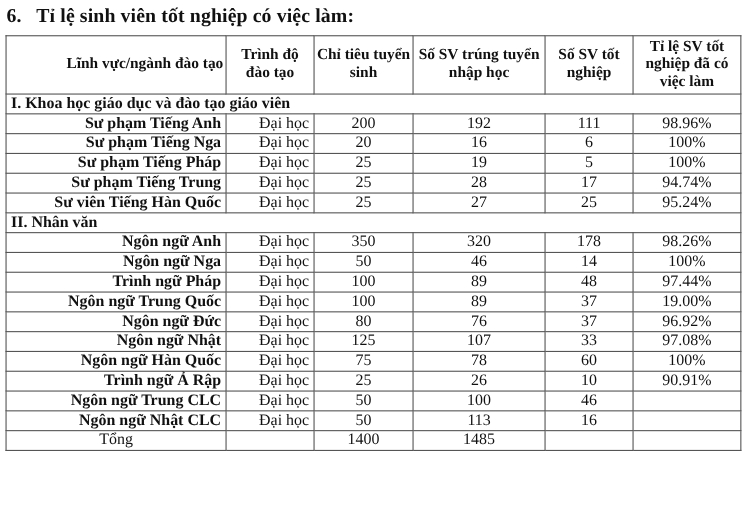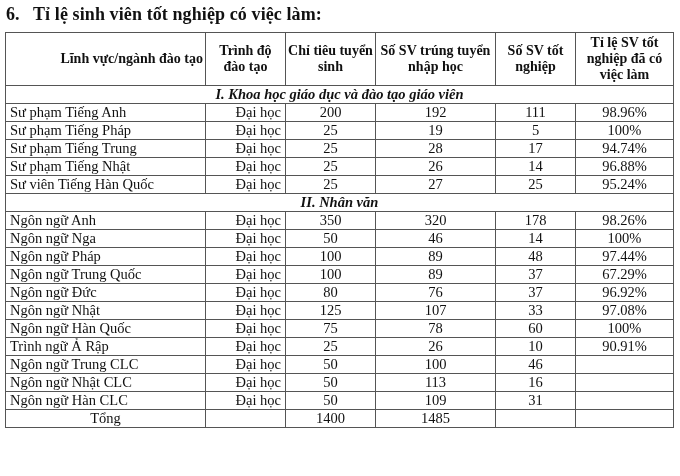--- a/index.html
+++ b/index.html
@@ -3,24 +3,24 @@
 <meta charset="utf-8">
 <style>
   html, body { margin: 0; padding: 0; background: #ffffff; }
   body { width: 680px; height: 476px; overflow: hidden; font-family: "Liberation Serif", "DejaVu Serif", serif; color: #111; }
   .heading { position: absolute; left: 6px; top: 4px; font-size: 18px; font-weight: bold; letter-spacing: 0.1px; }
   .heading .num { display: inline-block; width: 27px; }
   table { position: absolute; left: 5px; top: 32px; border-collapse: collapse; width: 668px; table-layout: fixed; font-size: 14.5px; }
   td, th { border: 1px solid #555; padding: 0 4px; line-height: 17px; height: 17px; white-space: nowrap; }
   th { font-weight: bold; text-align: center; line-height: 16px; height: 52px; padding: 0 2px; white-space: normal; font-size: 14px; }
   th.first { text-align: right; }
-  td.name { text-align: left; padding-left: 4px; }
+  td.name { text-align: right; padding-left: 4px; font-weight: bold; }
   td.level { text-align: right; padding-left: 8px; }
   td.c { text-align: center; }
-  tr.section td { font-weight: bold; font-style: italic; padding-left: 4px; text-align: center; }
+  tr.section td { font-weight: bold; padding-left: 4px; text-align: left; }
   tr.total td { font-weight: normal; }
 </style>
 </head>
 <body>
 
 <div class="heading">
   <span class="num">6.</span><span>Tỉ lệ sinh viên tốt nghiệp có việc làm:</span>
 </div>
 
 <table>
@@ -48,42 +48,42 @@
       </tr>
       <tr>
         <td class="name">Sư phạm Tiếng Anh</td>
         <td class="level">Đại học</td>
         <td class="c">200</td>
         <td class="c">192</td>
         <td class="c">111</td>
         <td class="c">98.96%</td>
       </tr>
       <tr>
+        <td class="name">Sư phạm Tiếng Nga</td>
+        <td class="level">Đại học</td>
+        <td class="c">20</td>
+        <td class="c">16</td>
+        <td class="c">6</td>
+        <td class="c">100%</td>
+      </tr>
+      <tr>
         <td class="name">Sư phạm Tiếng Pháp</td>
         <td class="level">Đại học</td>
         <td class="c">25</td>
         <td class="c">19</td>
         <td class="c">5</td>
         <td class="c">100%</td>
       </tr>
       <tr>
         <td class="name">Sư phạm Tiếng Trung</td>
         <td class="level">Đại học</td>
         <td class="c">25</td>
         <td class="c">28</td>
         <td class="c">17</td>
         <td class="c">94.74%</td>
-      </tr>
-      <tr>
-        <td class="name">Sư phạm Tiếng Nhật</td>
-        <td class="level">Đại học</td>
-        <td class="c">25</td>
-        <td class="c">26</td>
-        <td class="c">14</td>
-        <td class="c">96.88%</td>
       </tr>
       <tr>
         <td class="name">Sư viên Tiếng Hàn Quốc</td>
         <td class="level">Đại học</td>
         <td class="c">25</td>
         <td class="c">27</td>
         <td class="c">25</td>
         <td class="c">95.24%</td>
       </tr>
       <tr class="section">
@@ -99,34 +99,34 @@
       </tr>
       <tr>
         <td class="name">Ngôn ngữ Nga</td>
         <td class="level">Đại học</td>
         <td class="c">50</td>
         <td class="c">46</td>
         <td class="c">14</td>
         <td class="c">100%</td>
       </tr>
       <tr>
-        <td class="name">Ngôn ngữ Pháp</td>
+        <td class="name">Trình ngữ Pháp</td>
         <td class="level">Đại học</td>
         <td class="c">100</td>
         <td class="c">89</td>
         <td class="c">48</td>
         <td class="c">97.44%</td>
       </tr>
       <tr>
         <td class="name">Ngôn ngữ Trung Quốc</td>
         <td class="level">Đại học</td>
         <td class="c">100</td>
         <td class="c">89</td>
         <td class="c">37</td>
-        <td class="c">67.29%</td>
+        <td class="c">19.00%</td>
       </tr>
       <tr>
         <td class="name">Ngôn ngữ Đức</td>
         <td class="level">Đại học</td>
         <td class="c">80</td>
         <td class="c">76</td>
         <td class="c">37</td>
         <td class="c">96.92%</td>
       </tr>
       <tr>
@@ -162,28 +162,20 @@
         <td class="c"></td>
       </tr>
       <tr>
         <td class="name">Ngôn ngữ Nhật CLC</td>
         <td class="level">Đại học</td>
         <td class="c">50</td>
         <td class="c">113</td>
         <td class="c">16</td>
         <td class="c"></td>
       </tr>
-      <tr>
-        <td class="name">Ngôn ngữ Hàn CLC</td>
-        <td class="level">Đại học</td>
-        <td class="c">50</td>
-        <td class="c">109</td>
-        <td class="c">31</td>
-        <td class="c"></td>
-      </tr>
       <tr class="total">
         <td class="c">Tổng</td>
         <td class="c"></td>
         <td class="c">1400</td>
         <td class="c">1485</td>
         <td class="c"></td>
         <td class="c"></td>
       </tr>
     </tbody>
 </table>

